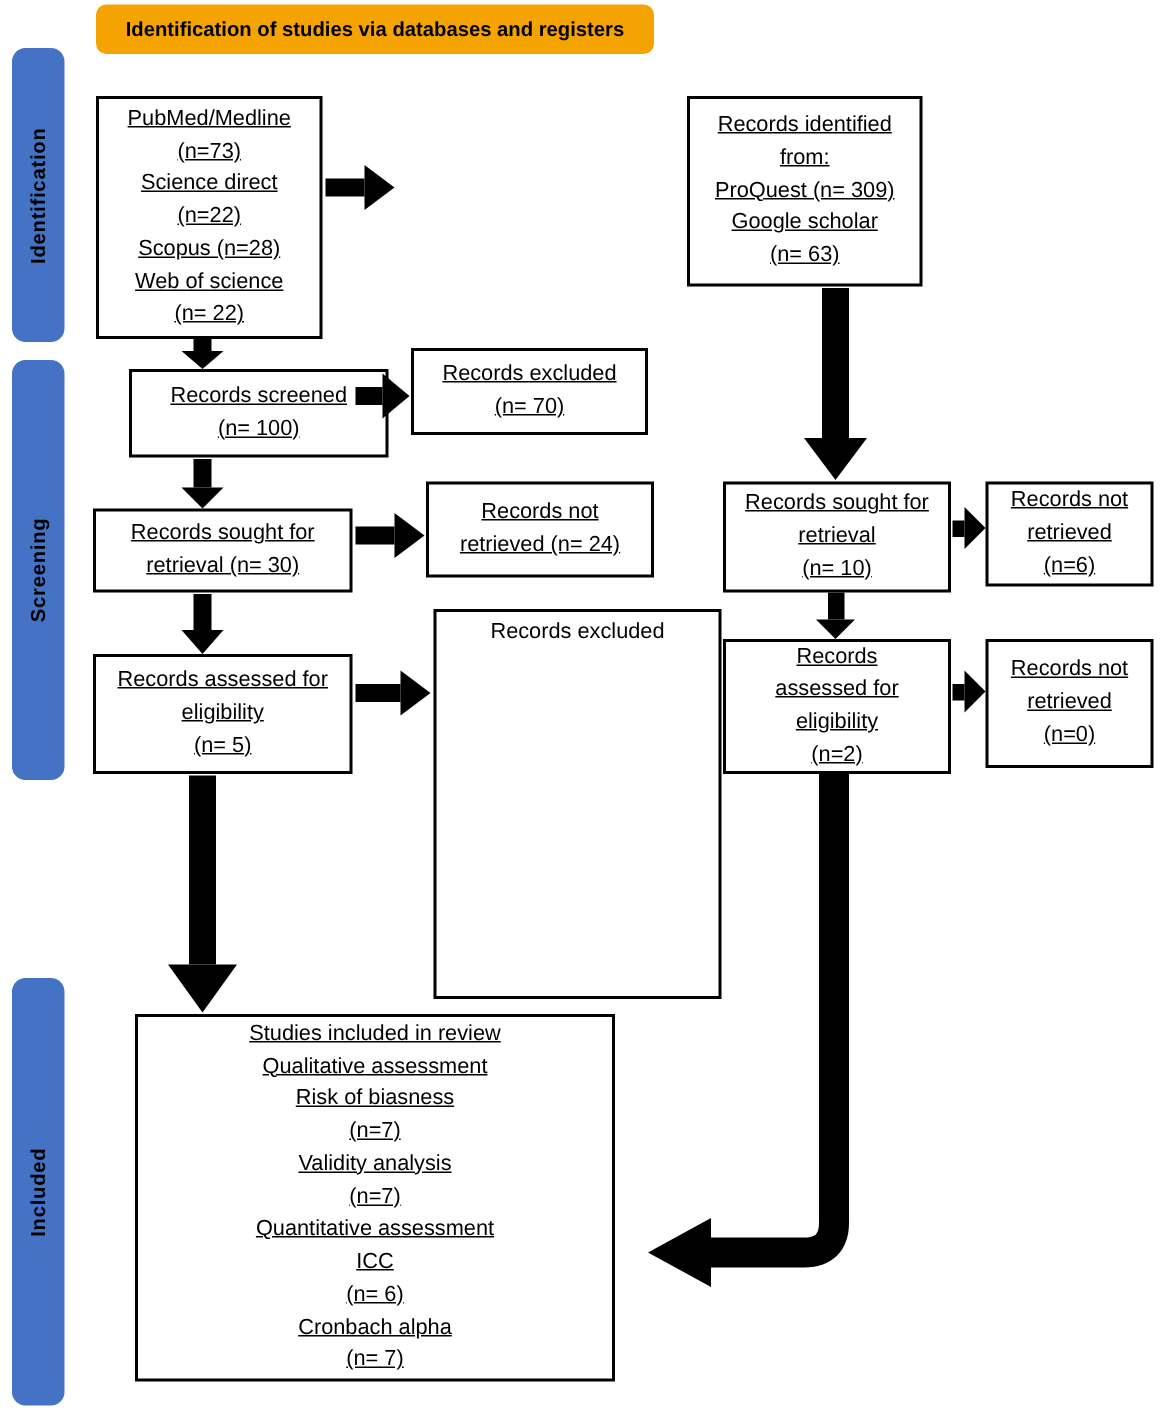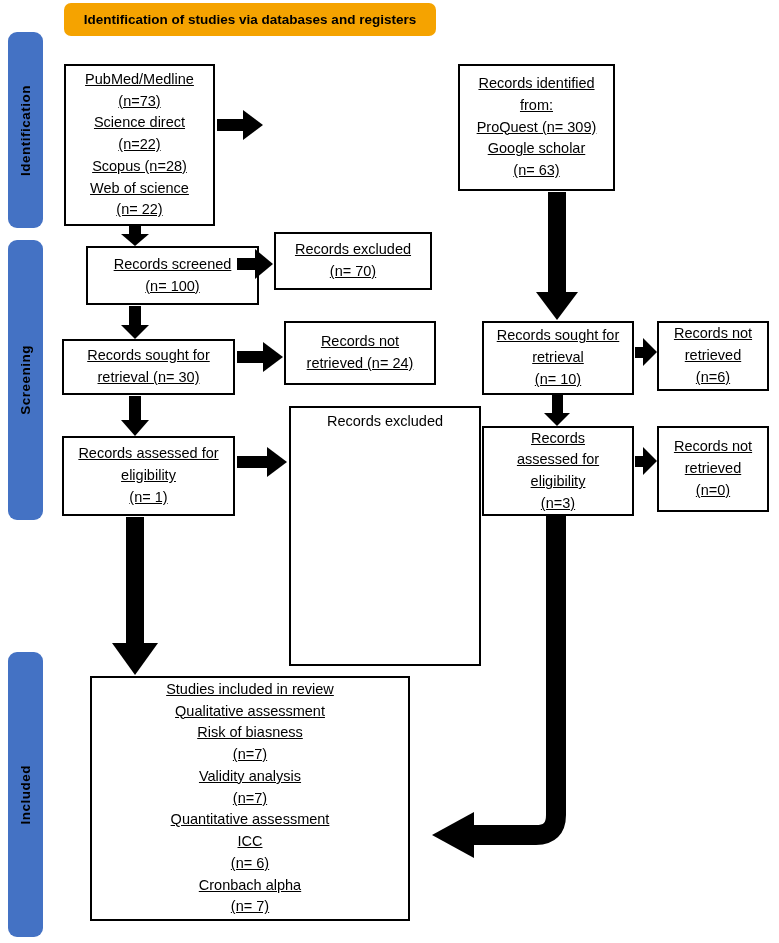--- a/index.html
+++ b/index.html
@@ -124,21 +124,21 @@
   </div>
 
   <div class="box" style="left:284px; top:321px; width:152px; height:64px;">
     <span class="txt">Records not
 retrieved (n= 24)</span>
   </div>
 
   <div class="box" style="left:62px; top:436px; width:173px; height:80px;">
     <span class="txt">Records assessed for
 eligibility
-(n= 1)</span>
+(n= 5)</span>
   </div>
 
   <div class="box topalign" style="left:289px; top:406px; width:192px; height:260px;">
     <span class="title">Records excluded</span>
   </div>
 
   <div class="box" style="left:90px; top:676px; width:320px; height:245px;">
     <span class="txt">Studies included in review
 Qualitative assessment
 Risk of biasness
@@ -169,21 +169,21 @@
   <div class="box" style="left:657px; top:321px; width:112px; height:70px;">
     <span class="txt">Records not
 retrieved
 (n=6)</span>
   </div>
 
   <div class="box" style="left:482px; top:426px; width:152px; height:90px;">
     <span class="txt">Records
 assessed for
 eligibility
-(n=3)</span>
+(n=2)</span>
   </div>
 
   <div class="box" style="left:657px; top:426px; width:112px; height:86px;">
     <span class="txt">Records not
 retrieved
 (n=0)</span>
   </div>
 
   <div class="arrow right" style="left:217px; top:110px; width:46px; height:30px;">
     <div class="shaft" style="width:26px; height:12px;"></div>

